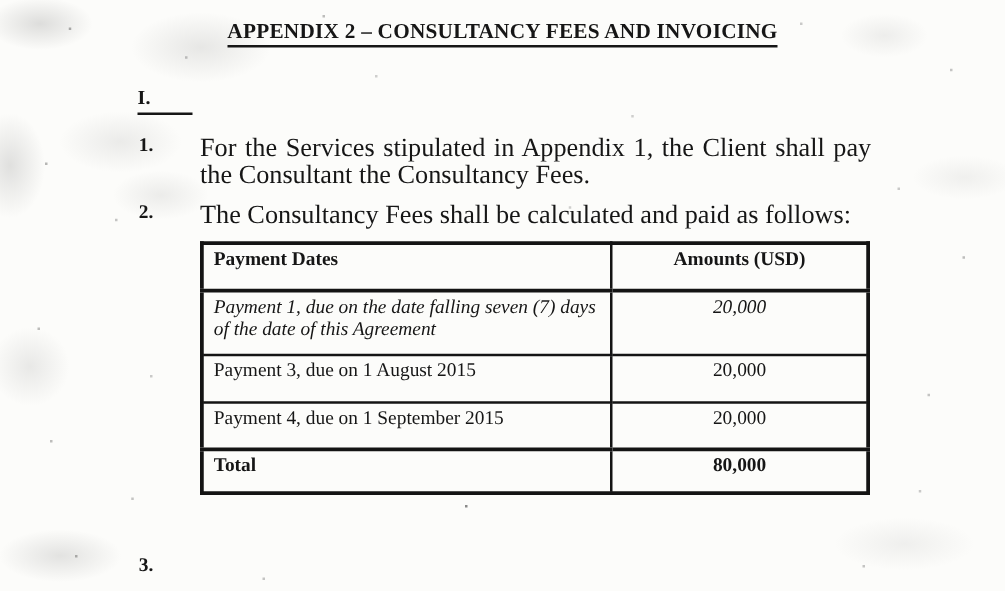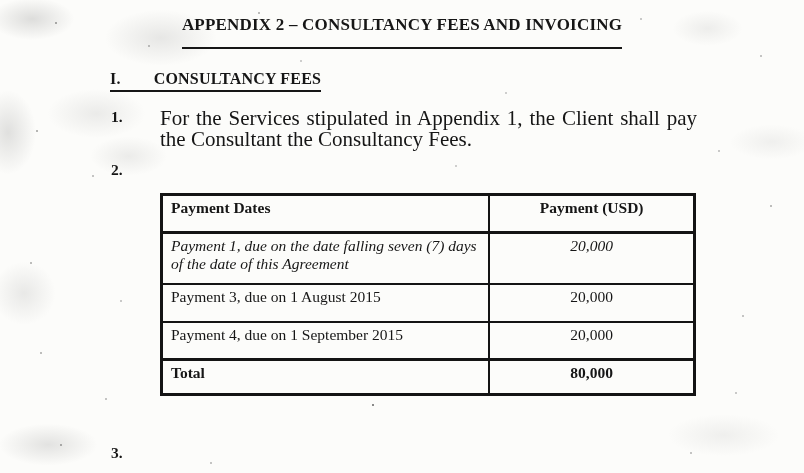--- a/index.html
+++ b/index.html
@@ -42,21 +42,21 @@
       455px 165px 0 rgba(0,0,0,.18);
   }
 
   .doc-title {
     position: absolute; top: 15px; left: 0; width: 100%;
     text-align: center;
   }
   .doc-title span {
     display: inline-block;
     font-size: 17px; font-weight: bold; letter-spacing: 0.2px;
-    border-bottom: 2px solid #161616; padding-bottom: 12px;
+    border-bottom: 2px solid #161616; padding-bottom: 1px;
   }
 
   .section-heading {
     position: absolute; top: 70px; left: 110px;
     display: inline-flex;
     border-bottom: 2px solid #161616; padding-bottom: 2px;
     font-size: 16px; font-weight: bold; letter-spacing: 0.2px;
   }
   .section-heading .sec-gap { width: 33px; }
 
@@ -100,37 +100,37 @@
 
   <div class="speckles"></div>
 
   <div class="doc-title">
     <span>APPENDIX 2 – CONSULTANCY FEES AND INVOICING</span>
   </div>
 
   <div class="section-heading">
     <span class="sec-num">I.</span>
     <span class="sec-gap"></span>
-    <span class="sec-label">CONSULTANCY FEES</span>
   </div>
 
   <span class="para-num" style="top:108px">1.</span>
   <div class="para-text justify" style="top:108px">For the Services stipulated in Appendix 1, the Client shall pay the Consultant the Consultancy Fees.</div>
 
   <span class="para-num" style="top:161px">2.</span>
+  <div class="para-text" style="top:161px">The Consultancy Fees shall be calculated and paid as follows:</div>
 
   <table class="fees-table">
     <colgroup>
         <col class="c-desc">
         <col class="c-amount">
       </colgroup>
     <thead>
       <tr>
         <th class="th-desc">Payment Dates</th>
-        <th class="th-amount">Payment (USD)</th>
+        <th class="th-amount">Amounts (USD)</th>
       </tr>
     </thead>
     <tbody>
       <tr class="row-p1">
         <td>Payment 1, due on the date falling seven (7) days of the date of this Agreement</td>
         <td class="td-amount">20,000</td>
       </tr>
       <tr class="row-p3">
         <td>Payment 3, due on 1 August 2015</td>
         <td class="td-amount">20,000</td>

